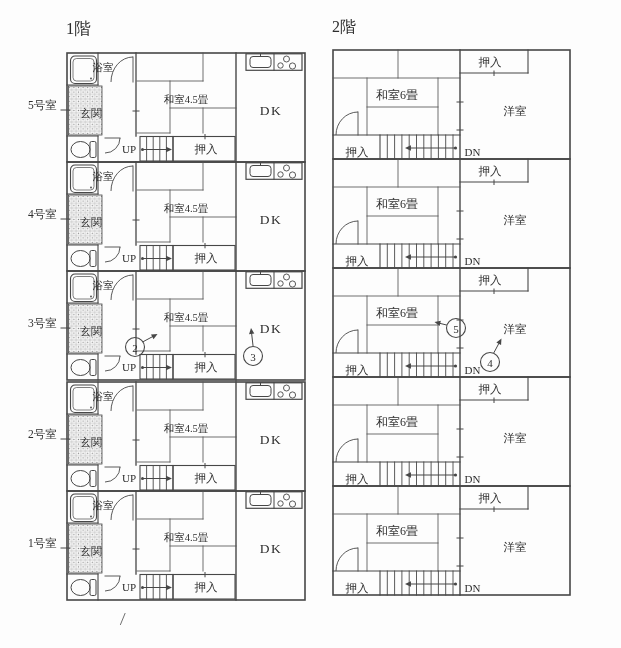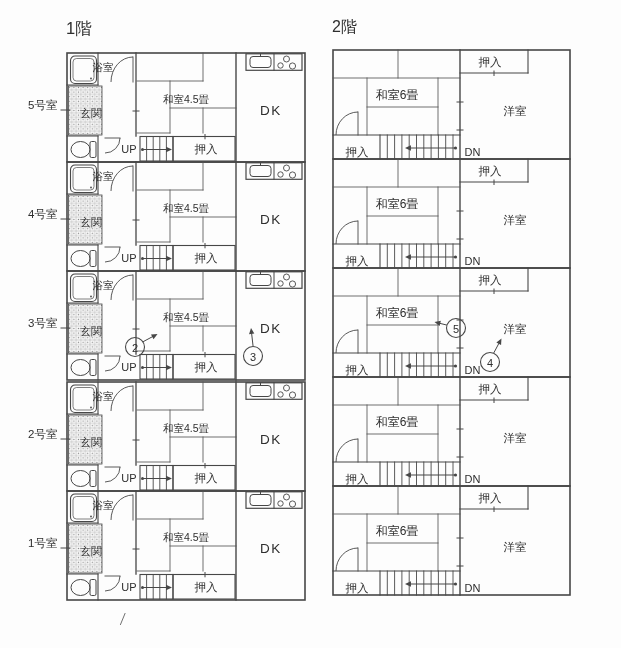--- a/index.html
+++ b/index.html
@@ -1,18 +1,18 @@
 <!DOCTYPE html>
 <html><head>
 <meta charset="utf-8">
 <style>
   html,body{margin:0;padding:0;background:#e8e8e8;}
   .page{
     position:relative;width:621px;height:648px;background:#fdfdfd;
-    font-family:Liberation Sans, sans-serif;overflow:hidden;
+    font-family:Liberation Serif, serif;overflow:hidden;
   }
   svg{position:absolute;left:0;top:0;}
   svg text{fill:#2e2e2e;}
 </style>
 </head>
 <body>
 
 <div class="page">
   <svg id="plan" width="621" height="648" viewBox="0 0 621 648">
       <defs>

